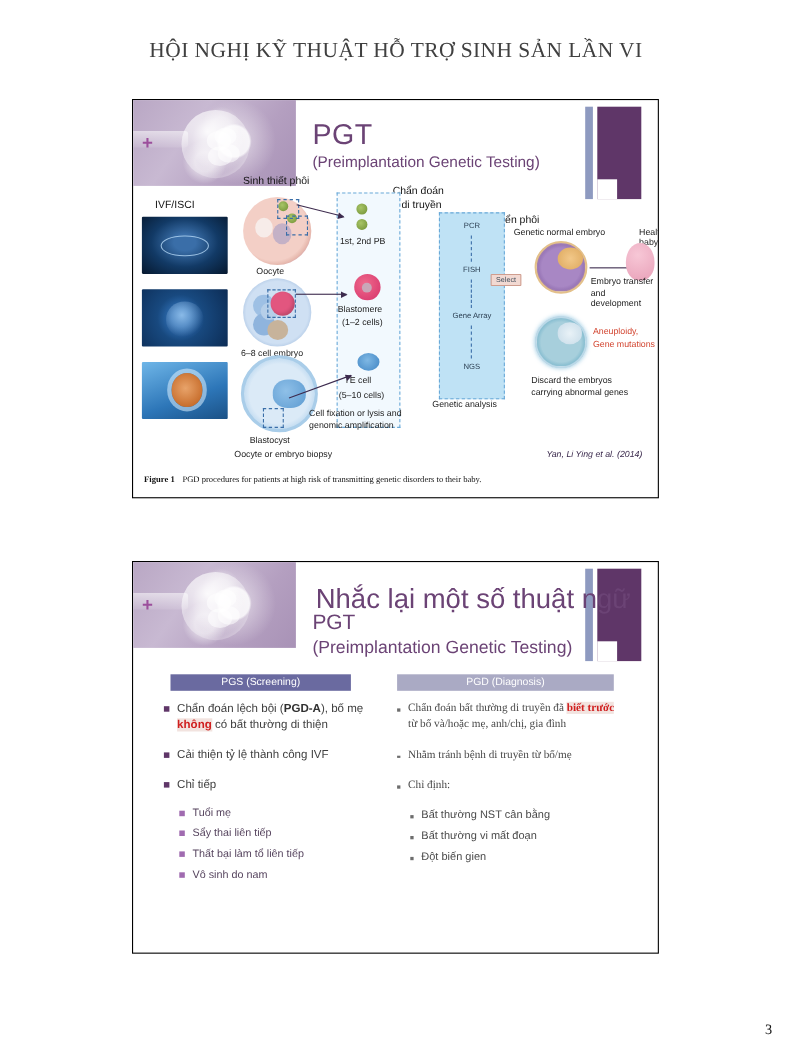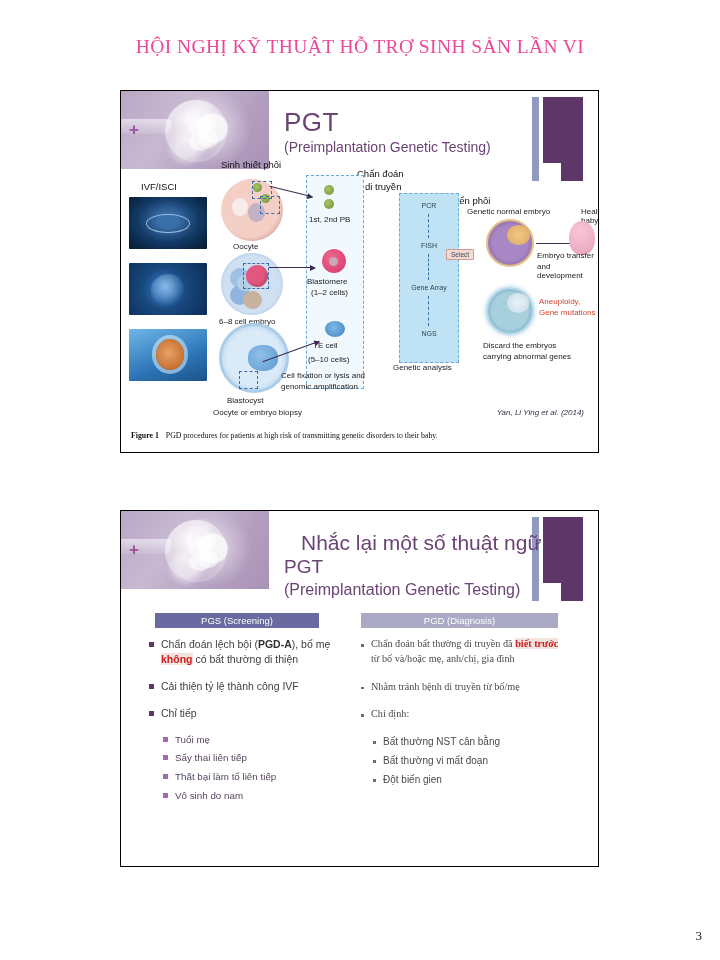--- a/index.html
+++ b/index.html
@@ -11,21 +11,21 @@
     position:relative;
     overflow:hidden;
   }
   
   .page-header{
     position:absolute;top:36px;left:0;width:720px;
     text-align:center;
     font-family:"Liberation Serif", serif;
     font-size:19.5px;
     letter-spacing:.4px;
-    color:#ec4899;
+    color:#404040;
     white-space:nowrap;
   }
   
   .slide{
     position:absolute;
     left:120px;width:479px;
     background:#fff;
     border:1.5px solid #000;
     box-sizing:border-box;
     overflow:hidden;
@@ -79,21 +79,21 @@
   .deco .notch{position:absolute;left:13px;top:70px;width:18px;height:18px;background:#fff;}
 
   
   .slide-title{
     position:absolute;color:#6b4375;
     font-family:"Liberation Sans", sans-serif;
   }
   #s1-title{left:163px;top:16px;font-size:26px;font-weight:400;letter-spacing:.5px;}
   #s1-sub{left:163px;top:48px;font-size:14px;color:#6b4375;}
 
-  #s2-title-1{left:180px;top:20px;font-size:21px;}
+  #s2-title-1{left:166px;top:20px;font-size:25px;}
   #s2-title-2{left:163px;top:45px;font-size:19px;}
   #s2-title-3{left:163px;top:70px;font-size:16px;}
 
   
   .fig{position:absolute;left:0;top:80px;width:477px;height:250px;}
   .lbl{position:absolute;font-size:8px;color:#222;font-family:"Liberation Sans",sans-serif;}
   .lbl-vn{position:absolute;font-size:9.5px;color:#111;font-family:"Liberation Sans",sans-serif;}
   .lbl-red{color:#d2442f;}
 
   

